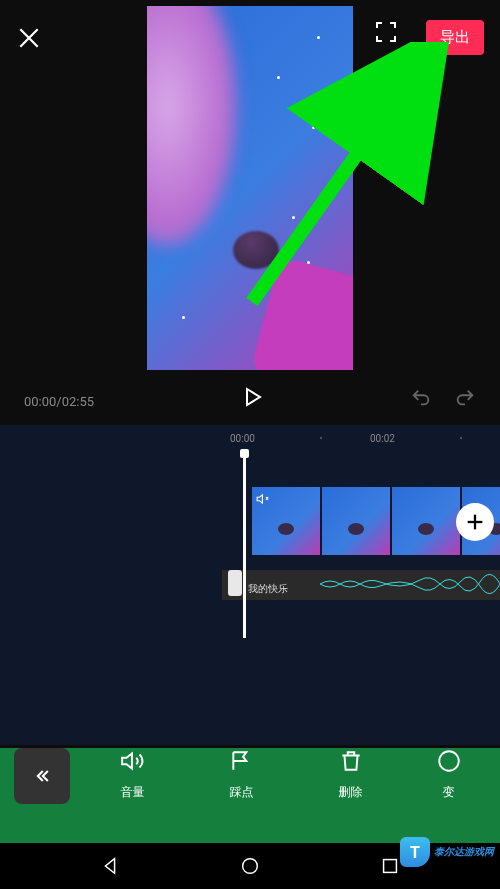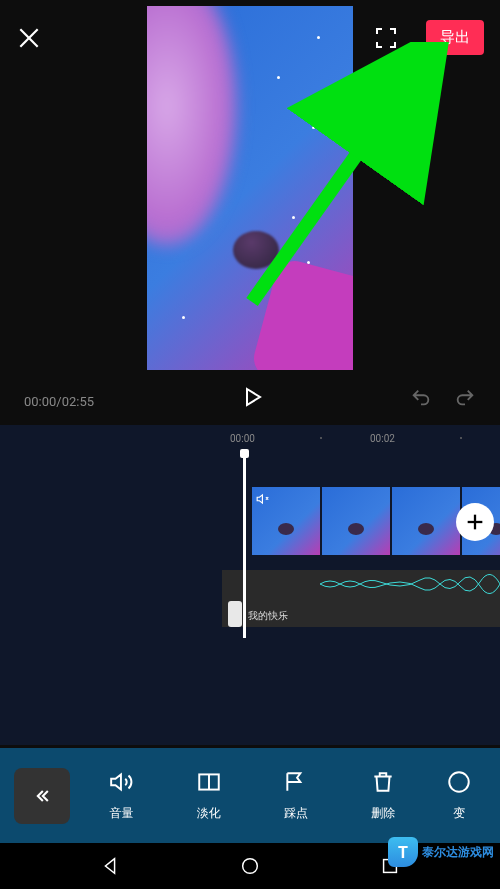--- a/index.html
+++ b/index.html
@@ -1,19 +1,19 @@
 <!DOCTYPE html>
 <html><head>
 <meta charset="utf-8">
 <style>
 *{margin:0;padding:0;box-sizing:border-box;font-family:-apple-system,BlinkMacSystemFont,"Segoe UI",Roboto,sans-serif}
 body{width:500px;height:889px;background:#0d0d0d;color:#fff;overflow:hidden;position:relative}
 .top-bar{display:flex;align-items:center;justify-content:space-between;padding:20px 16px 0 16px;position:absolute;top:0;left:0;right:0;z-index:10}
 .close-x{width:26px;height:26px;stroke:#fff;stroke-width:2;cursor:pointer}
-.top-right{display:flex;align-items:center;gap:28px}
+.top-right{display:flex;align-items:flex-start;gap:28px}
 .fullscreen-icon{width:24px;height:24px;stroke:#fff;stroke-width:2;fill:none;cursor:pointer}
 .export-btn{background:#ff2d55;color:#fff;border:none;border-radius:4px;padding:8px 14px;font-size:15px;font-weight:500;cursor:pointer}
 .preview-area{position:absolute;top:0;left:0;right:0;height:400px;display:flex;align-items:flex-start;justify-content:center;padding-top:6px}
 .preview-video{width:206px;height:364px;background:linear-gradient(135deg,#2a6dd8 0%,#3b7de0 50%,#b83db3 100%);position:relative;overflow:hidden}
 .preview-video::before{content:"";position:absolute;left:-50px;top:-40px;width:140px;height:280px;background:radial-gradient(ellipse at center,#d8a8e8 0%,#b86dd0 60%,transparent 100%);border-radius:50%;filter:blur(8px)}
 .preview-video::after{content:"";position:absolute;right:-30px;bottom:-20px;width:120px;height:120px;background:#c43dbd;border-radius:20px;transform:rotate(15deg)}
 .droplet{position:absolute;left:86px;top:225px;width:46px;height:38px;background:radial-gradient(ellipse at 40% 30%,#5a3a6a 0%,#3a2a4a 70%);border-radius:50%;filter:blur(1px)}
 .sparkle{position:absolute;width:3px;height:3px;background:#fff;border-radius:50%}
 .s1{left:170px;top:30px}.s2{left:130px;top:70px}.s3{left:165px;top:120px}.s4{left:180px;top:180px}.s5{left:145px;top:210px}.s6{left:180px;top:280px}.s7{left:160px;top:255px}.s8{left:110px;top:290px}.s9{left:35px;top:310px}
 .playback-bar{position:absolute;top:385px;left:0;right:0;display:flex;align-items:flex-end;justify-content:space-between;padding:0 24px}
@@ -31,39 +31,39 @@
 .sound-toggle{position:absolute;left:168px;top:82px;display:flex;flex-direction:column;align-items:center;gap:8px;cursor:pointer}
 .sound-toggle svg{width:26px;height:26px;stroke:#ddd;stroke-width:2;fill:none}
 .sound-label{font-size:11px;color:#ccc}
 .video-track{position:absolute;left:252px;top:62px;right:0;height:68px;display:flex;gap:2px}
 .clip{width:68px;height:68px;background:linear-gradient(135deg,#2a6dd8,#3b7de0 60%,#b83db3);position:relative;flex-shrink:0}
 .clip::after{content:"";position:absolute;left:26px;top:36px;width:16px;height:12px;background:#3a2a4a;border-radius:50%}
 .clip-mute{position:absolute;left:4px;top:4px;width:14px;height:14px}
 .clip-mute svg{width:100%;height:100%;stroke:#fff;stroke-width:2;fill:none}
 .add-clip{position:absolute;right:6px;top:78px;width:38px;height:38px;background:#fff;border-radius:50%;display:flex;align-items:center;justify-content:center;cursor:pointer;z-index:20}
 .add-clip svg{width:22px;height:22px;stroke:#000;stroke-width:2.5}
-.audio-track{position:absolute;left:222px;top:145px;right:0;height:57px;background:#2a2a2a;display:flex;align-items:flex-end}
+.audio-track{position:absolute;left:222px;top:145px;right:0;height:30px;background:#2a2a2a;display:flex;align-items:flex-start}
 .audio-handle{width:14px;height:26px;background:#e8e8e8;border-radius:3px;margin-left:6px;cursor:grab}
 .audio-content{flex:1;height:100%;position:relative;padding:4px 6px}
 .waveform{position:absolute;right:0;top:4px;height:20px;width:180px}
 .waveform path{stroke:#3ddad8;stroke-width:1;fill:none}
 .audio-name{position:absolute;bottom:4px;left:6px;font-size:10px;color:#ddd}
-.toolbar{position:absolute;bottom:46px;left:0;right:0;height:95px;background:#0c4a6e;display:flex;align-items:center}
+.toolbar{position:absolute;bottom:46px;left:0;right:0;height:95px;background:#15803d;display:flex;align-items:flex-start}
 .back-tool{width:56px;height:56px;background:#333;border-radius:8px;margin-left:14px;display:flex;align-items:center;justify-content:center;cursor:pointer}
 .back-tool svg{width:20px;height:20px;stroke:#fff;stroke-width:2.5;fill:none}
 .tools{flex:1;display:flex;justify-content:space-around;padding:0 8px}
 .tool{display:flex;flex-direction:column;align-items:center;gap:10px;cursor:pointer;min-width:52px}
 .tool svg{width:26px;height:26px;stroke:#fff;stroke-width:1.8;fill:none}
 .tool-label{font-size:12px;color:#fff}
 .nav-bar{position:absolute;bottom:0;left:0;right:0;height:46px;background:#000;display:flex;align-items:center;justify-content:space-around;padding:0 40px}
 .nav-bar svg{width:22px;height:22px;stroke:#fff;stroke-width:1.6;fill:none}
 .arrow-annotation{position:absolute;left:242px;top:42px;z-index:50;pointer-events:none}
 .watermark{position:absolute;right:6px;bottom:22px;display:flex;align-items:center;gap:4px;z-index:50}
 .wm-logo{width:30px;height:30px;background:linear-gradient(180deg,#3dbdf0 0%,#2d8de0 100%);border-radius:6px 6px 14px 6px;position:relative;display:flex;align-items:center;justify-content:center;color:#fff;font-size:16px;font-weight:bold}
-.wm-text{font-size:12px;font-weight:bold;color:#2d8de0;}
+.wm-text{font-size:10px;font-weight:bold;color:#2d8de0;font-style:italic}
 </style>
 </head>
 <body>
 
 <div class="preview-area">
   <div class="preview-video">
     <div class="droplet"></div>
     <div class="sparkle s1"></div>
       <div class="sparkle s2"></div>
       <div class="sparkle s3"></div>
@@ -150,27 +150,20 @@
   </div>
   <div class="tools">
     <div class="tool">
       <svg viewBox="0 0 24 24">
           <path d="M11 5L6 9H2v6h4l5 4V5zM15 9a4 4 0 010 6M18 6a8 8 0 010 12"></path>
         </svg>
       <span class="tool-label">音量</span>
     </div>
     <div class="tool">
       <svg viewBox="0 0 24 24">
-          <rect x="3" y="5" width="18" height="14"></rect>
-          <line x1="12" y1="5" x2="12" y2="19"></line>
-        </svg>
-      <span class="tool-label">淡化</span>
-    </div>
-    <div class="tool">
-      <svg viewBox="0 0 24 24">
           <path d="M4 4v16M4 4h12l-3 4 3 4H4"></path>
         </svg>
       <span class="tool-label">踩点</span>
     </div>
     <div class="tool">
       <svg viewBox="0 0 24 24">
           <path d="M4 7h16M9 7V4h6v3M6 7l1 13h10l1-13"></path>
         </svg>
       <span class="tool-label">删除</span>
     </div>

